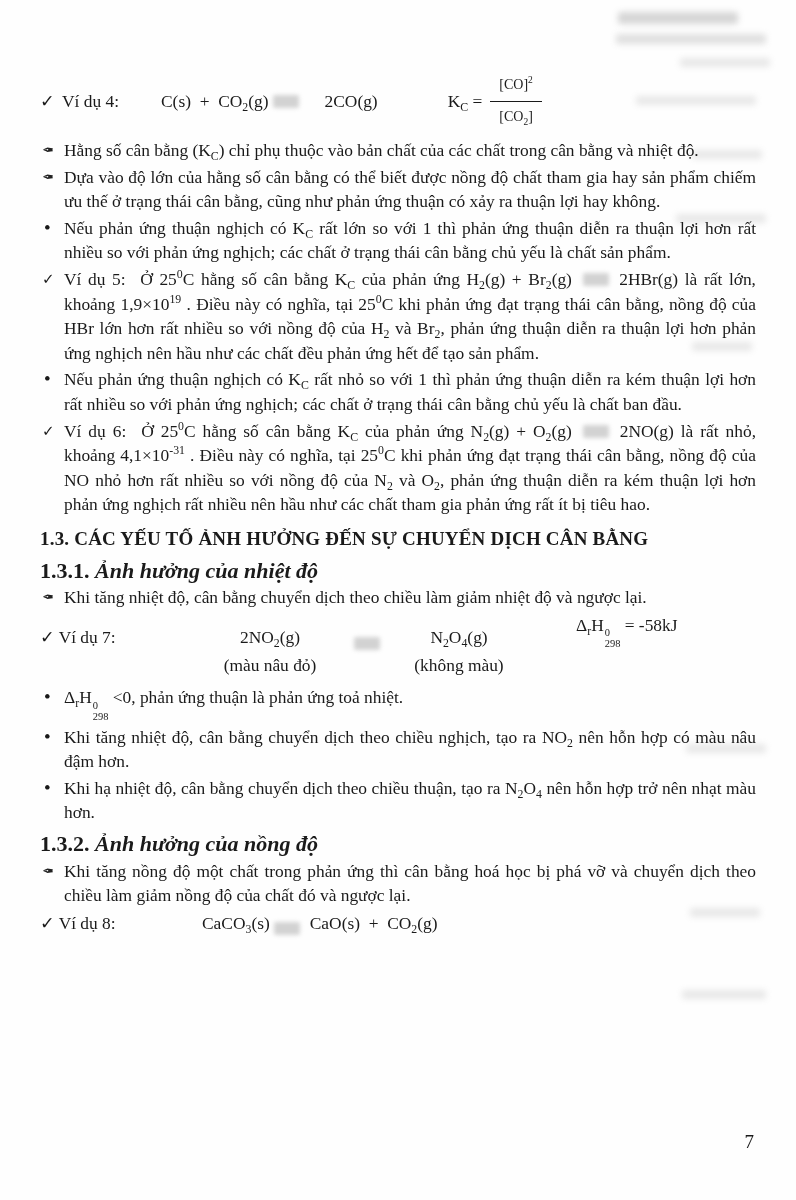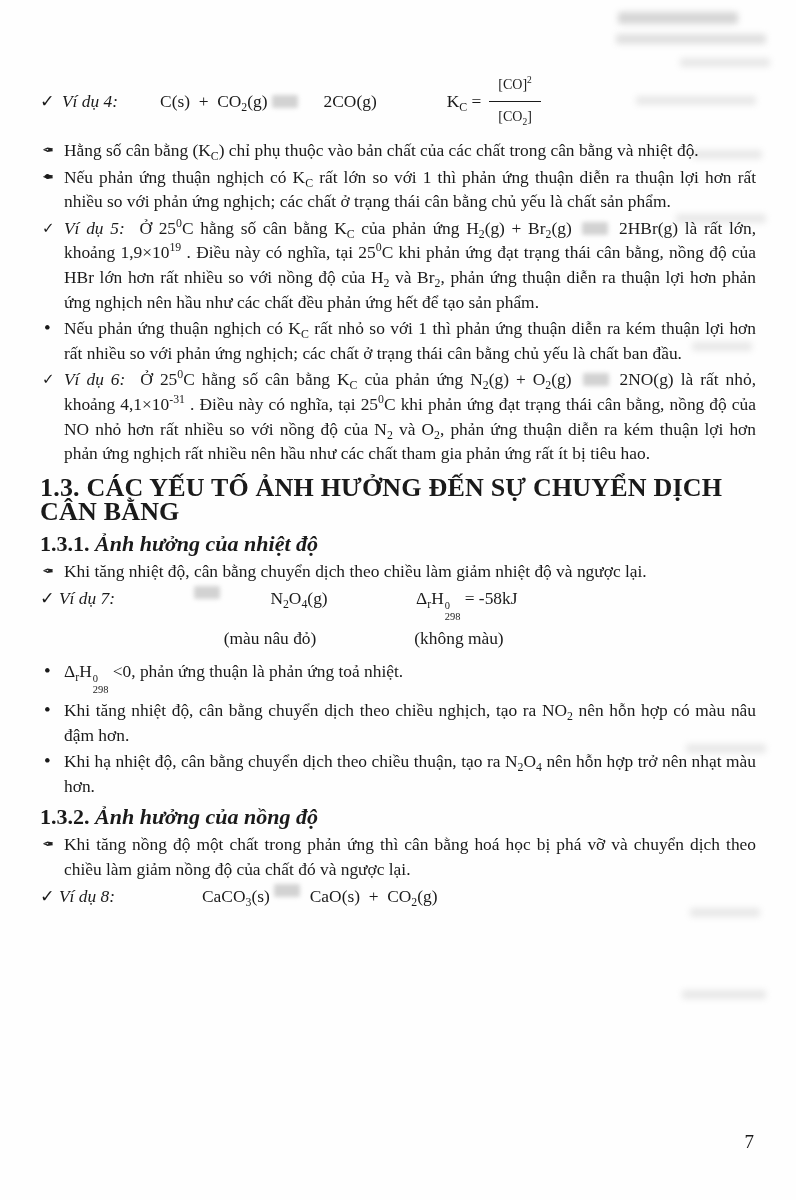--- a/index.html
+++ b/index.html
@@ -16,42 +16,42 @@
     box-sizing:border-box;
     padding:70px 40px 0 40px;
   }
   p{margin:2px 0;}
   .just{text-align:justify;}
   .hang{position:relative;padding-left:24px;}
   .hang .mk{position:absolute;left:2px;top:0;}
   .mk.pen{font-family:"DejaVu Sans",sans-serif;font-size:14px;display:inline-block;transform:scaleX(-1);color:#222;}
   .mk.dot{font-size:19px;left:4px;}
   .mk.chk{font-family:"DejaVu Sans",sans-serif;font-size:15px;}
-  .vd{font-style:italic;margin-right:8px;white-space:nowrap;}
+  .vd{margin-right:8px;white-space:nowrap;}
   sub,sup{font-size:68%;line-height:0;}
   .ss{display:inline-flex;flex-direction:column;font-size:60%;line-height:1.05;vertical-align:-0.5em;margin-left:1px;text-align:left;}
   .ss span{display:block;}
   i.sm{display:inline-block;width:26px;height:13px;background:#c4c4c4;filter:blur(2px);opacity:.75;border-radius:2px;vertical-align:-1px;margin:0 4px;}
   .ghost{visibility:hidden;}
   
   .h-sub{font-weight:bold;font-size:18px;margin:9px 0 3px;}
-  .h-main{font-weight:bold;font-size:26px;margin:10px 0 2px;letter-spacing:.2px;}
+  .h-main{font-weight:bold;font-size:19px;margin:10px 0 2px;letter-spacing:.2px;}
   .h-subi{font-weight:bold;font-size:22px;margin:7px 0 2px;}
   .h-subi .t{font-style:italic;}
   
   .ex4row{display:flex;align-items:center;margin:0 0 6px;min-height:62px;}
   .ex4row .mkc{width:22px;}
   .ex4row .lhs{margin-left:34px;}
   .ex4row .rhs{margin-left:22px;}
   .ex4row .kc{margin-left:70px;}
   .frac{display:inline-block;text-align:center;vertical-align:middle;margin-left:8px;font-size:14px;}
   .frac .fn{display:block;border-bottom:1.6px solid #1a1a1a;padding:0 9px 3px;}
   .frac .fd{display:block;padding-top:3px;}
   
-  .eqrow{display:flex;align-items:flex-start;margin:3px 0;}
+  .eqrow{display:flex;align-items:flex-end;margin:3px 0;}
   .eqrow .c-label{flex:0 0 150px;}
   .eqrow .c-mid{flex:0 0 160px;text-align:center;}
   .eqrow .c-mid2{flex:0 0 150px;text-align:center;}
   .eqrow .c-dh{flex:1;padding-left:42px;}
   .ex8-lhs{margin-left:12px;font-family:Liberation Serif, serif;}
   .ex8-rhs{margin-left:6px;}
   
   .pageno{position:absolute;right:42px;top:1130px;font-size:19px;}
   
   .bleed{position:absolute;background:#9a9a9a;filter:blur(3px);border-radius:2px;opacity:.22;}
@@ -96,20 +96,21 @@
   </div>
 
 
   <p class="just hang">
     <span class="mk pen">✒</span>
     <span>Hằng số cân bằng (K<sub>C</sub>) chỉ phụ thuộc vào bản chất của các chất trong cân bằng và nhiệt độ.</span>
   </p>
 
   <p class="just hang">
     <span class="mk pen">✒</span>
+    <span>Dựa vào độ lớn của hằng số cân bằng có thể biết được nồng độ chất tham gia hay sản phẩm chiếm ưu thế ở trạng thái cân bằng, cũng như phản ứng thuận có xảy ra thuận lợi hay không.</span>
   </p>
 
   <p class="just hang">
     <span class="mk dot">•</span>
     <span>Nếu phản ứng thuận nghịch có K<sub>C</sub> rất lớn so với 1 thì phản ứng thuận diễn ra thuận lợi hơn rất nhiều so với phản ứng nghịch; các chất ở trạng thái cân bằng chủ yếu là chất sản phẩm.</span>
   </p>
 
   <p class="just hang">
     <span class="mk chk">✓</span>
     <span class="vd">Ví dụ 5:</span>
@@ -137,20 +138,21 @@
   <p class="just hang">
     <span class="mk pen">✒</span>
     <span>Khi tăng nhiệt độ, cân bằng chuyển dịch theo chiều làm giảm nhiệt độ và ngược lại.</span>
   </p>
 
   <div class="eqrow">
     <span class="c-label">
       <span class="mk-inline chk">✓</span>
       <span class="vd">Ví dụ 7:</span>
     </span>
+    <span class="c-mid">2NO<sub>2</sub>(g)</span>
     <i class="sm"></i>
     <span class="c-mid2">N<sub>2</sub>O<sub>4</sub>(g)</span>
     <span class="c-dh">Δ<sub>r</sub>H<span class="ss">
           <span>0</span>
           <span>298</span>
         </span> = -58kJ</span>
   </div>
   <div class="eqrow">
     <span class="c-label"></span>
     <span class="c-mid">(màu nâu đỏ)</span>

